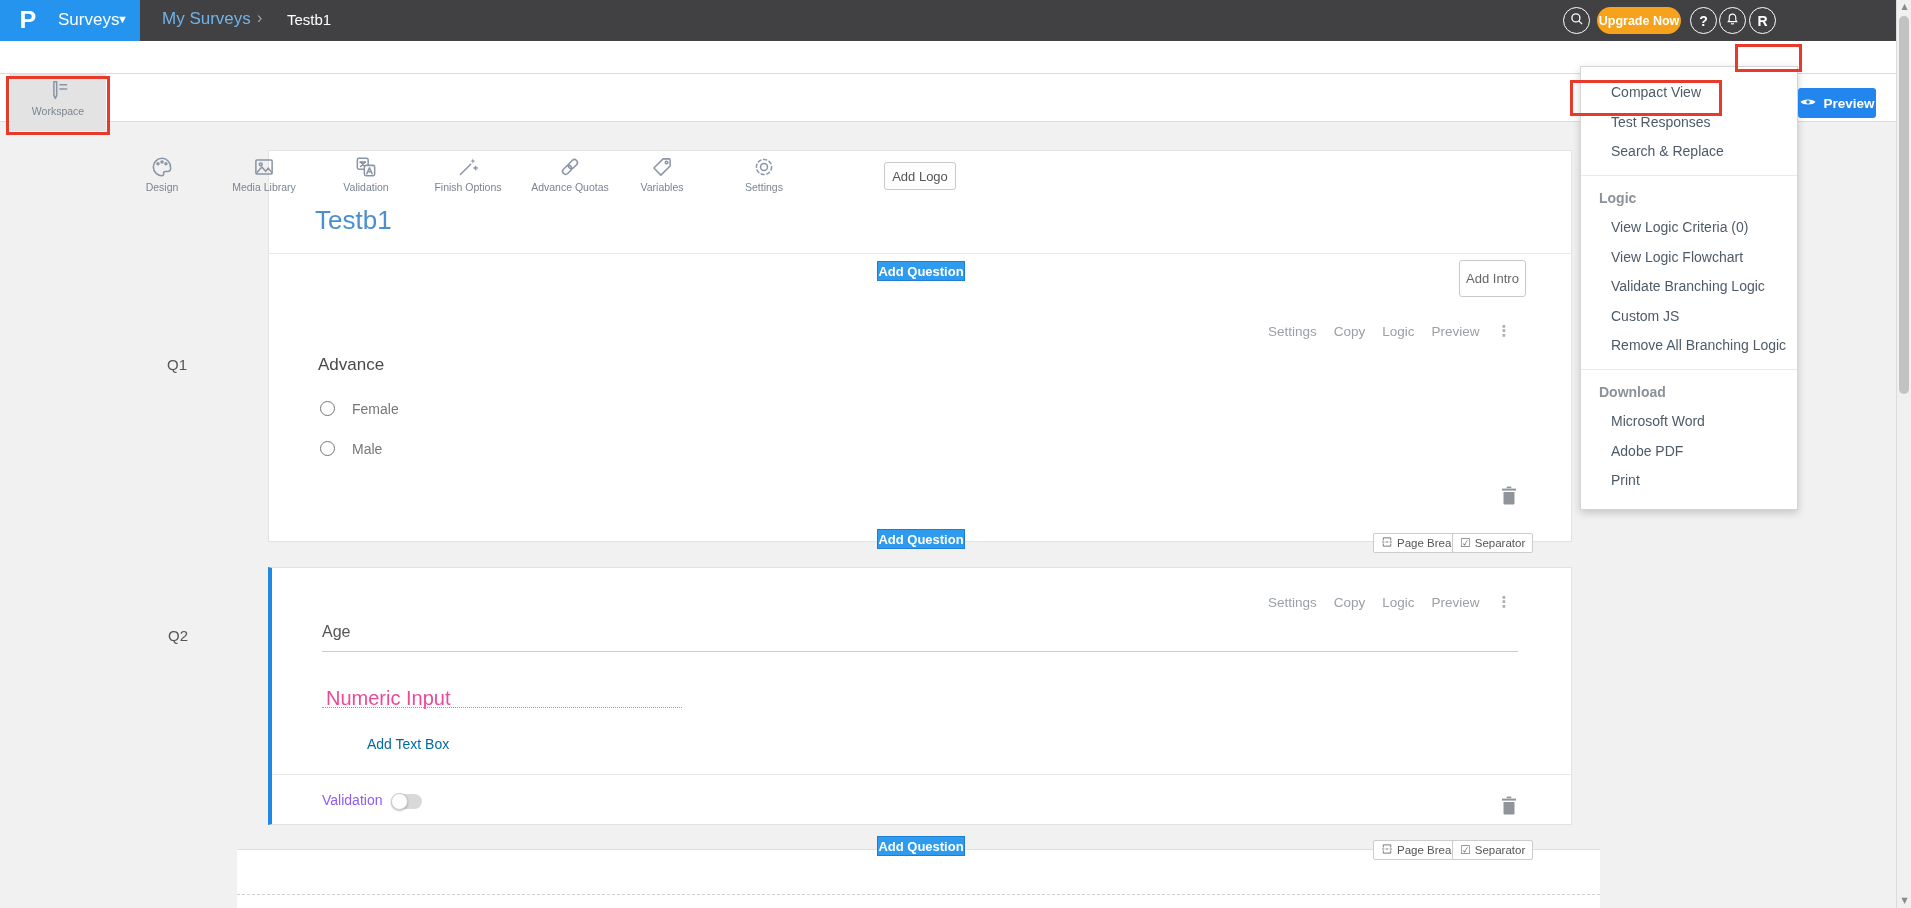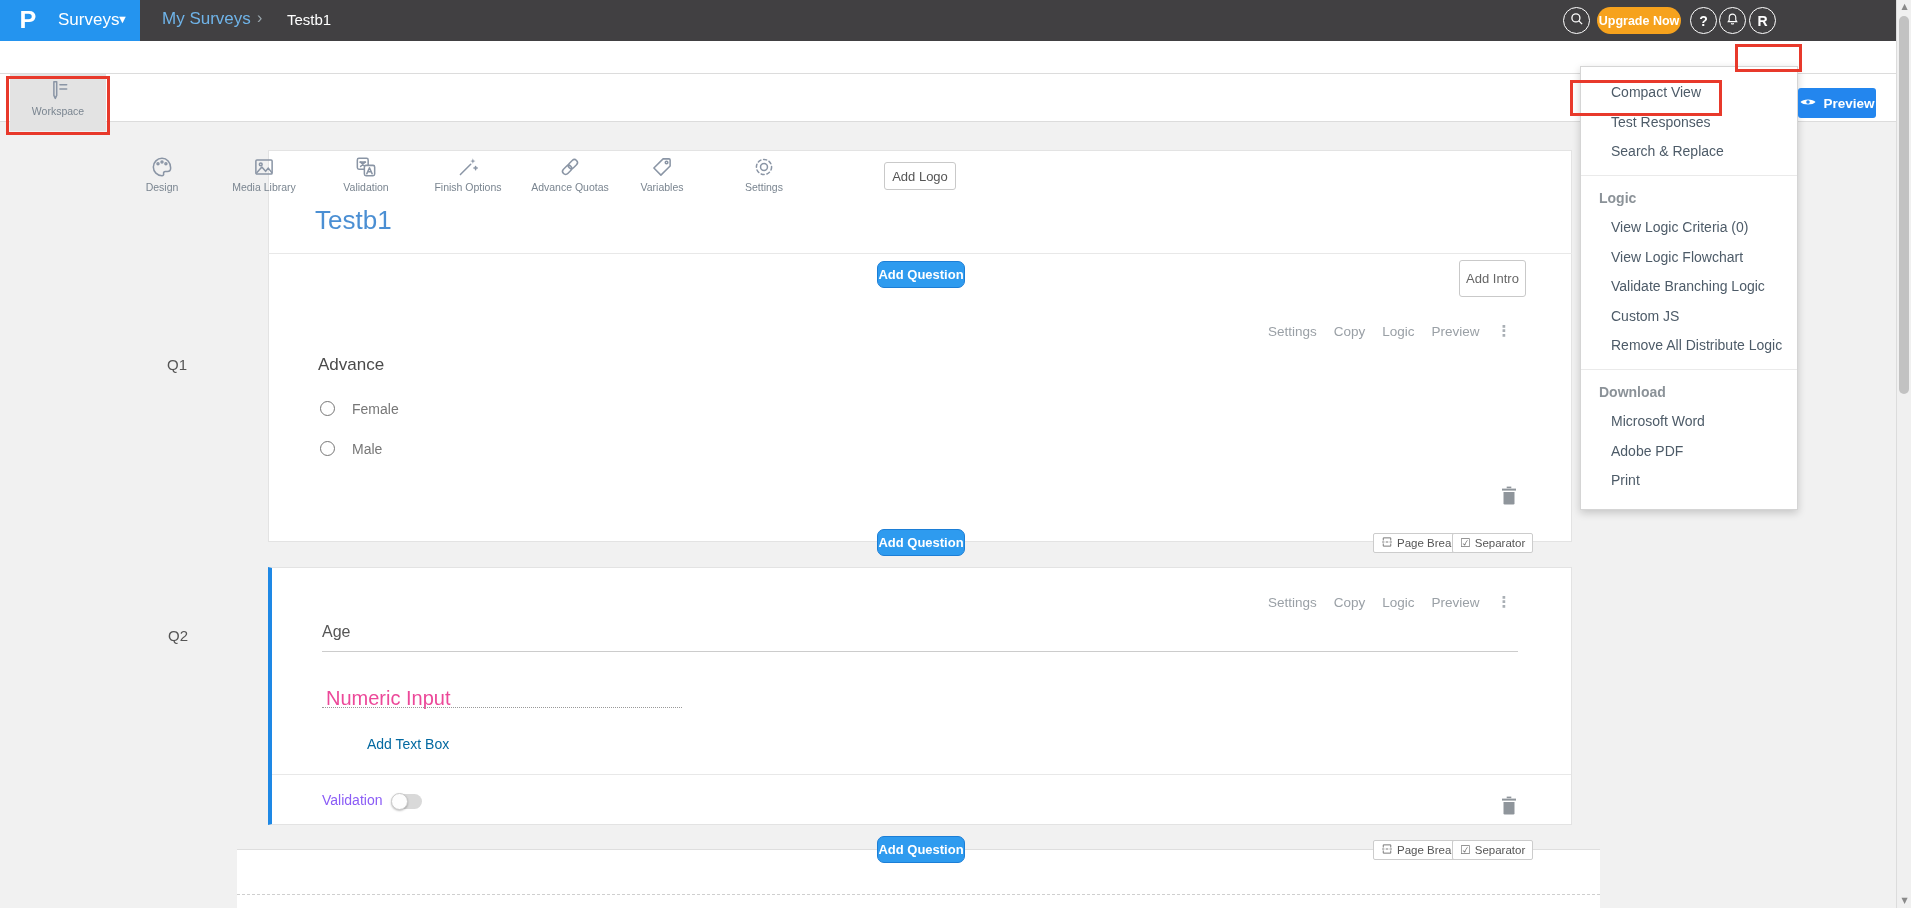--- a/index.html
+++ b/index.html
@@ -49,21 +49,21 @@
   .card { background:#fff; border:1px solid #e3e3e3; z-index:2; }
   .card-a { left:268px; top:150px; width:1304px; height:392px; }
   .card-a-divider { left:268px; top:253px; width:1304px; border-top:1px solid #e8e8e8; z-index:3; }
   .card-b { left:268px; top:567px; width:1304px; height:258px; border-left:4px solid #1e88e5; }
   .bottomstrip { left:237px; top:849px; width:1363px; height:59px; background:#fff; border-top:1px solid #dedede; z-index:2; }
   .dashline { left:0px; top:44px; width:1363px; border-top:1px dashed #cfcfcf; }
 
   .addlogo { left:884px; top:162px; width:72px; height:28px; background:#fff; border:1px solid #c9c9c9; border-radius:3px;
              font-size:13px; color:#555; display:flex; align-items:center; justify-content:center; cursor:pointer; z-index:3; }
   .surveytitle { left:315px; top:205px; font-size:26px; color:#4b8fd3; z-index:3; }
-  .addq { width:88px; height:27px; background:#2e9bef; border:1px solid #1c7ed6; border-radius:7px; color:#fff;
+  .addq { width:88px; height:20px; background:#2e9bef; border:1px solid #1c7ed6; border-radius:0; color:#fff;
           font-size:13px; font-weight:bold; display:flex; align-items:center; justify-content:center; cursor:pointer; z-index:6; }
   .addintro { left:1459px; top:260px; width:67px; height:37px; background:#fff; border:1px solid #c9c9c9; border-radius:3px;
               font-size:13px; color:#666; display:flex; align-items:center; justify-content:center; cursor:pointer; z-index:3; }
   .minibtn { height:20px; background:#fff; border:1px solid #ccc; border-radius:2px; font-size:11.5px; color:#555;
              display:flex; align-items:center; justify-content:center; gap:4px; padding:0 7px; cursor:pointer; z-index:6; }
   .minibtn svg { width:12px; height:12px; stroke:#777; fill:none; stroke-width:1.3; }
   .chk { font-size:12px; color:#777; font-family:"DejaVu Sans", sans-serif; }
 
   .qid { font-size:15px; color:#555; z-index:3; }
   .actions { display:flex; gap:17px; align-items:center; font-size:13.5px; color:#9aa0a6; z-index:3; }
@@ -347,21 +347,21 @@
   <div class="abs menu">
     <div class="mi">Compact View</div>
     <div class="mi">Test Responses</div>
     <div class="mi">Search &amp; Replace</div>
     <div class="mdiv"></div>
     <div class="mh">Logic</div>
     <div class="mi">View Logic Criteria (0)</div>
     <div class="mi">View Logic Flowchart</div>
     <div class="mi">Validate Branching Logic</div>
     <div class="mi">Custom JS</div>
-    <div class="mi">Remove All Distribute Logic</div>
+    <div class="mi">Remove All Branching Logic</div>
     <div class="mdiv"></div>
     <div class="mh">Download</div>
     <div class="mi">Microsoft Word</div>
     <div class="mi">Adobe PDF</div>
     <div class="mi">Print</div>
   </div>
 
   <div class="abs redbox rb-workspace"></div>
   <div class="abs redbox rb-tools"></div>
   <div class="abs redbox rb-compact"></div>

